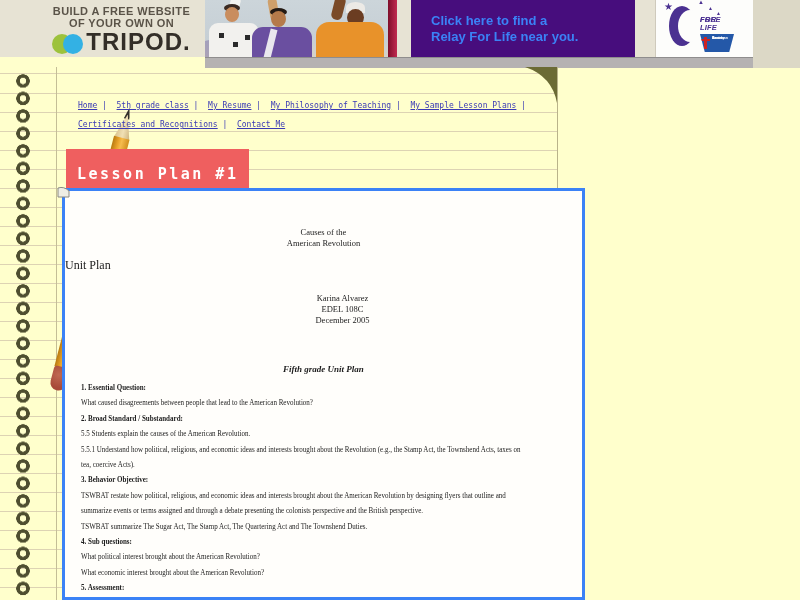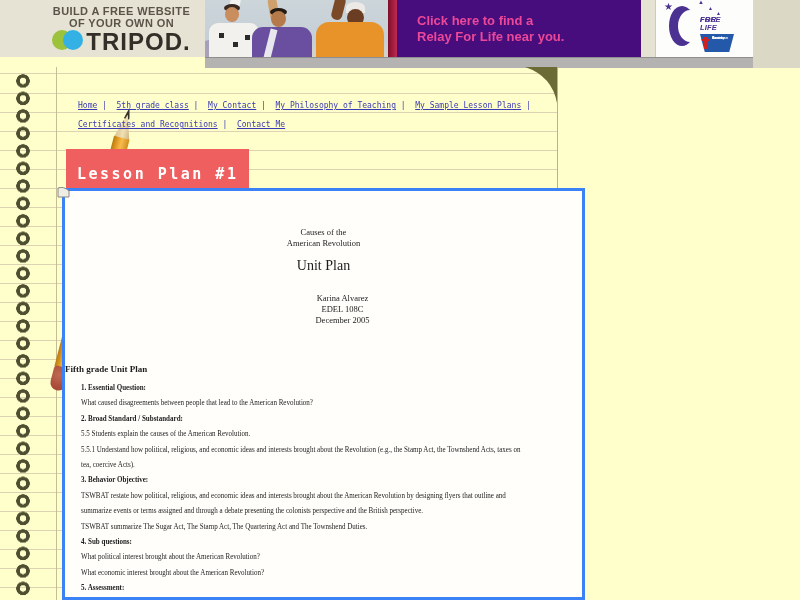--- a/index.html
+++ b/index.html
@@ -4,21 +4,21 @@
 <style>
   html,body { margin:0; padding:0; background:#ffffcc; }
   .stage { position:relative; width:800px; height:600px; overflow:hidden;
            background:#ffffcc; font-family:"Liberation Sans", sans-serif; }
 
   
   .banner { position:absolute; left:0; top:0; width:800px; height:57px; background:#e7e3d4; }
   .tripod-sec { position:absolute; left:0; top:0; width:243px; height:57px; text-align:center; }
   .tripod-line { font-size:11px; font-weight:bold; color:#5a5348; letter-spacing:.4px; line-height:12px; }
   .tripod-line:first-child { padding-top:5px; }
-  .brand-row { position:absolute; left:0; right:0; top:30px; display:flex; align-items:flex-start; justify-content:center; }
+  .brand-row { position:absolute; left:0; right:0; top:30px; display:flex; align-items:flex-end; justify-content:center; }
   .circ { width:20px; height:20px; border-radius:50%; }
   .circ.green { background:#9dc23c; margin-right:-9px; }
   .circ.blue  { background:#33b1e4; margin-right:3px; }
   .tripod-brand { font-size:24px; font-weight:bold; color:#332e28; letter-spacing:1px; line-height:24px; }
 
   .photo { position:absolute; left:205px; top:0; width:183px; height:57px; overflow:hidden;
            background:linear-gradient(#ccd5da,#c6cfd5 70%,#d6d3c9); }
   .photo * { position:absolute; }
   .tentblur { left:-10px; bottom:-6px; width:46px; height:24px; background:#8678a8; border-radius:50%; opacity:.55; }
   .arm1 { left:24px; top:-3px; width:10px; height:20px; background:#f4f3f0; transform:rotate(16deg); border-radius:4px; }
@@ -31,22 +31,22 @@
   .hair2 { left:65px; top:8px; width:17px; height:8px; background:#241a14; border-radius:50%; }
   .body2 { left:47px; top:27px; width:60px; height:30px; background:#6a4fa0; border-radius:11px 11px 0 0; }
   .sash2 { left:62px; top:29px; width:7px; height:30px; background:#e9e7ee; transform:rotate(14deg); }
   .arm3 { left:128px; top:-4px; width:11px; height:24px; background:#7a4a28; transform:rotate(14deg); border-radius:5px; }
   .cap3 { left:141px; top:2px; width:19px; height:11px; background:#eceae6; border-radius:50% 50% 0 0; }
   .head3 { left:142px; top:9px; width:17px; height:17px; background:#6b3d22; border-radius:50%; }
   .body3 { left:111px; top:22px; width:68px; height:35px; background:#e8922a; border-radius:13px 13px 0 0; }
 
   .red-stripe { position:absolute; left:388px; top:0; width:9px; height:57px;
                 background:linear-gradient(90deg,#7e0e2a,#c12a50); }
-  .purple-ad { position:absolute; left:397px; top:0; width:244px; height:57px; background:#470d7d;
-               color:#ec4899; font-weight:bold; font-size:13px; line-height:16px; padding-top:13px;
+  .purple-ad { position:absolute; left:411px; top:0; width:224px; height:57px; background:#470d7d;
+               color:#3b82f6; font-weight:bold; font-size:13px; line-height:16px; padding-top:13px;
                padding-left:20px; box-sizing:border-box; }
   .relay-box { position:absolute; left:655px; top:0; width:98px; height:57px; background:#fdfdfb;
                border-left:1px solid #cfcabc; }
   .relay-box * { position:absolute; }
   .moon { left:13px; top:6px; width:26px; height:40px; border-radius:50%; background:#4b3191; }
   .moon-cut { left:22px; top:10px; width:24px; height:32px; border-radius:50%; background:#fdfdfb; }
   .star1 { left:8px; top:1px; color:#4b3191; font-size:10px; }
   .star2 { left:42px; top:-1px; color:#4b3191; font-size:6px; }
   .star3 { left:52px; top:5px; color:#4b3191; font-size:5px; }
   .star4 { left:60px; top:10px; color:#4b3191; font-size:5px; }
@@ -93,23 +93,23 @@
   .heading-box { position:absolute; left:66px; top:149px; height:27px; background:#ef5f5f;
                  color:#fff; font-family:"DejaVu Sans Mono", monospace; font-weight:bold;
                  font-size:15px; letter-spacing:2.5px; line-height:27px; padding:12px 11px; }
 
   
   .doc { position:absolute; left:62px; top:188px; width:523px; height:412px; background:#fffefb;
          border:3px solid #3b82f6; box-sizing:border-box; overflow:hidden;
          font-family:"Liberation Serif", serif; color:#1c1c1c; }
   .dogear { position:absolute; left:56px; top:184px; z-index:5; }
   .doc-head { padding-top:36px; text-align:center; font-size:8.5px; line-height:11px; }
-  .doc-sub { margin-top:11px; text-align:center; font-size:14px; line-height:11px; }
+  .doc-sub { margin-top:11px; text-align:left; font-size:12px; line-height:11px; }
   .doc-author { margin-top:22px; text-align:center; font-size:8.5px; line-height:11px;margin-left:38px; }
-  .doc-section { margin-top:37px; text-align:left; font-weight:bold; font-size:9px; line-height:12px; }
+  .doc-section { margin-top:37px; text-align:center; font-weight:bold; font-size:9px; line-height:12px;font-style:italic; }
   .doc-body { margin-top:7px; padding-left:16px; font-size:9px; }
   .doc-line { height:15.4px; white-space:nowrap; transform:scaleX(0.78); transform-origin:0 50%; }
   .doc-line.b { font-weight:bold; }
 </style>
 </head>
 <body>
 
 <div class="stage">
 
   <div class="banner">
@@ -189,21 +189,21 @@
     <div class="pencil-eraser"></div>
   </div>
 
   <div class="nav">
     
   
       <span class="nav-it"><a class="nav-a">Home</a></span>
     
       <span class="nav-it"><a class="nav-a">5th grade class</a></span>
     
-      <span class="nav-it"><a class="nav-a">My Contact</a></span>
+      <span class="nav-it"><a class="nav-a">My Resume</a></span>
     
       <span class="nav-it"><a class="nav-a">My Philosophy of Teaching</a></span>
     
       <span class="nav-it"><a class="nav-a">My Sample Lesson Plans</a></span>
     
       <span class="nav-it"><a class="nav-a">Certificates and Recognitions</a></span>
     
       <span class="nav-it"><a class="nav-a">Contact Me</a></span>
     </div>
 

